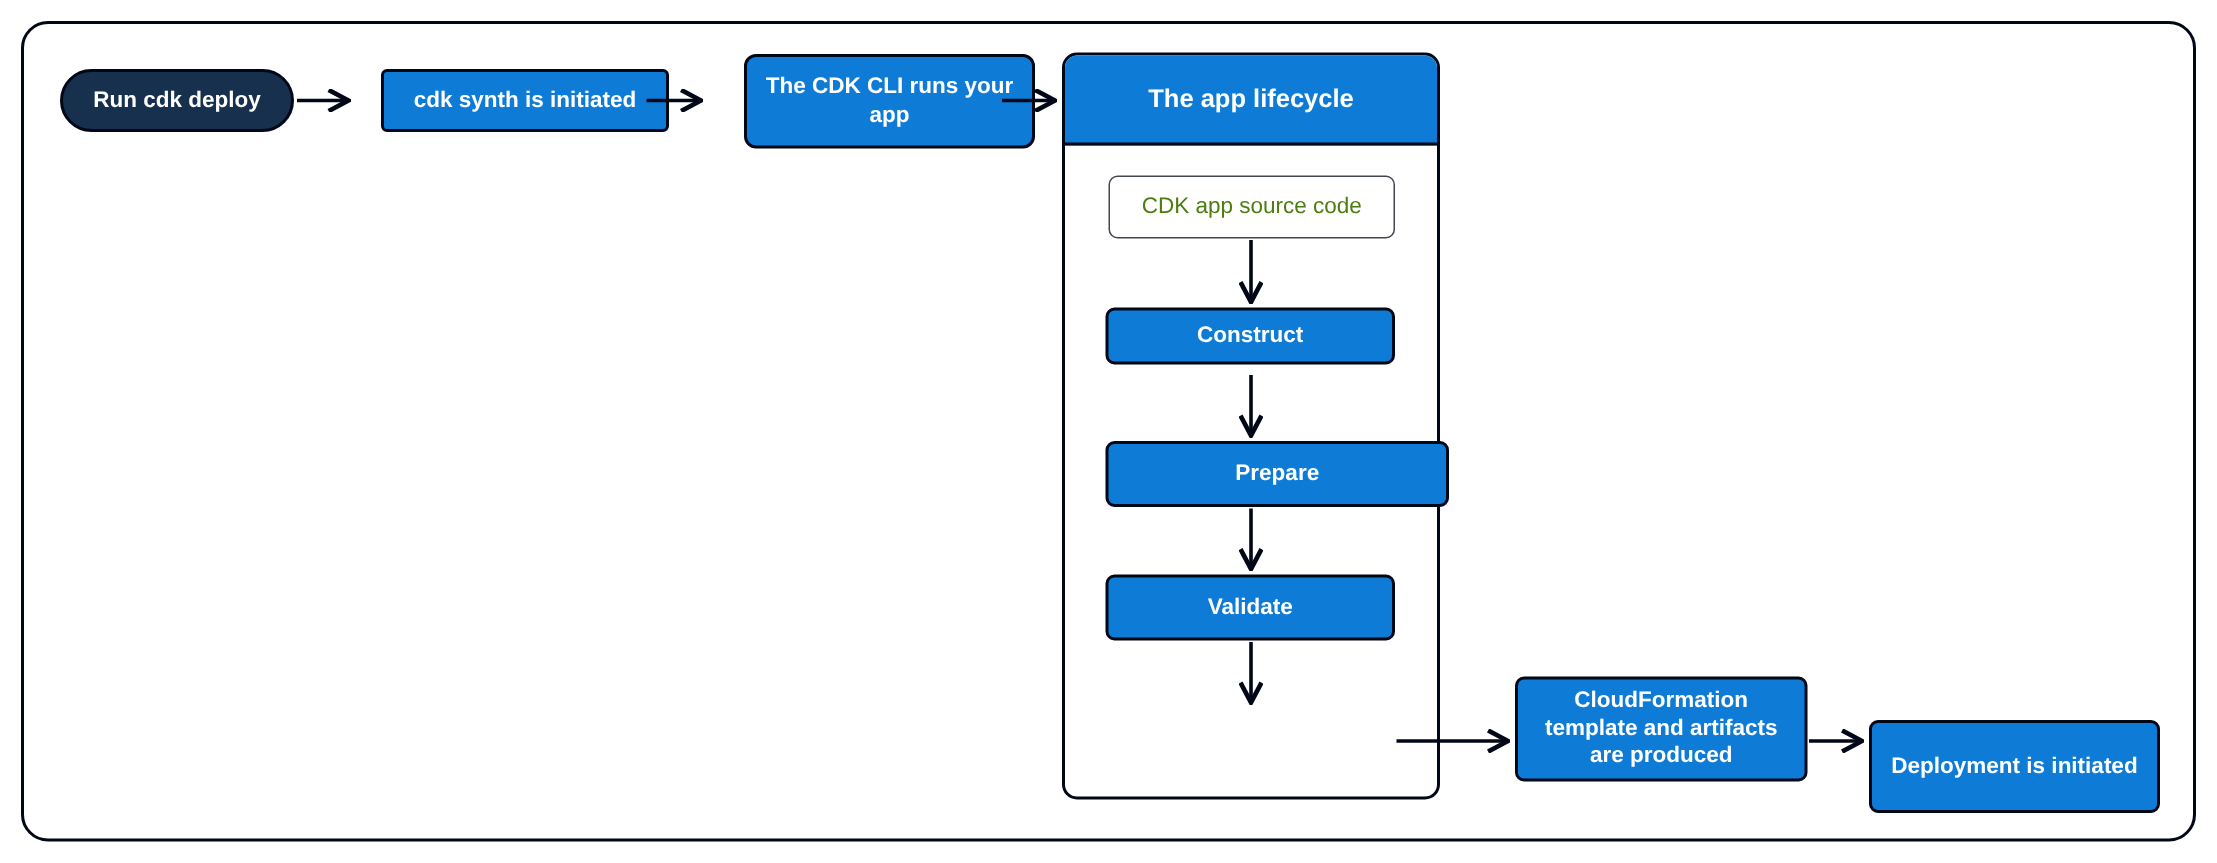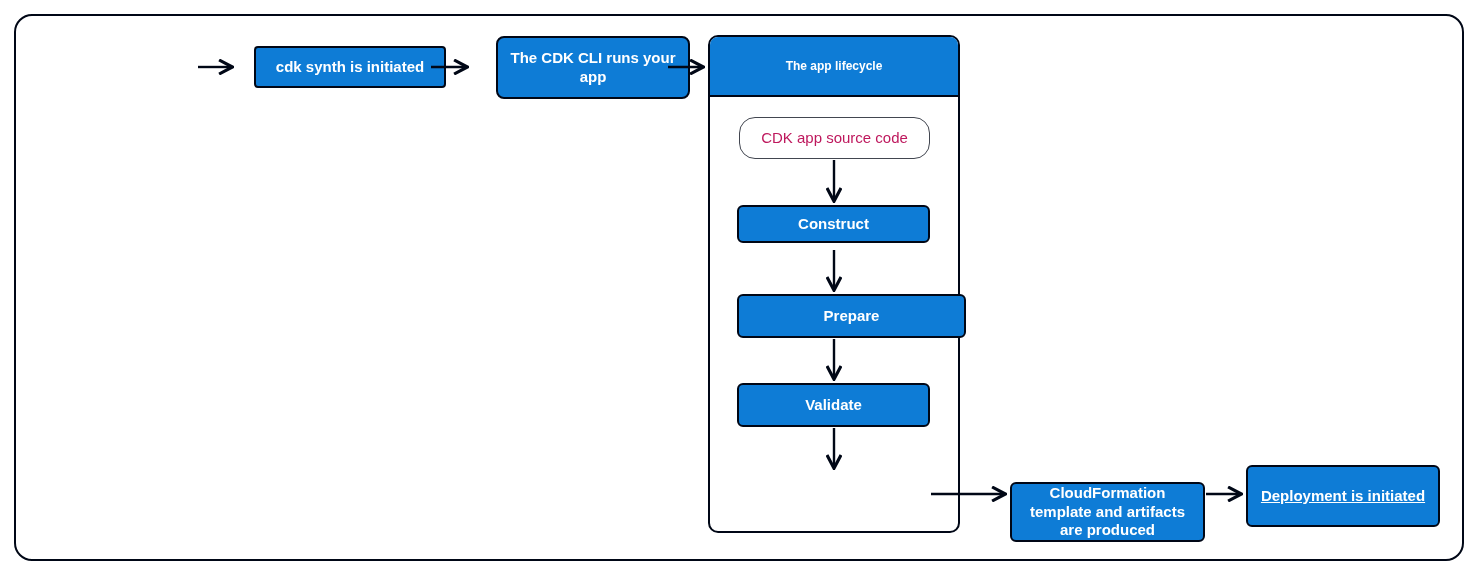--- a/index.html
+++ b/index.html
@@ -42,80 +42,81 @@
     border-radius: 6px;
   }
   .node.pill {
     background: var(--navy);
     border: 2px solid var(--stroke);
     border-radius: 22px;
   }
   .node.plain {
     background: #ffffff;
     border: 1.5px solid #424650;
-    border-radius: 16px;
-    color: #be185d;
+    border-radius: 6px;
+    color: #4d7c0f;
     font-weight: normal;
   }
   .container-box {
     position: absolute;
     left: 708px; top: 35px;
     width: 252px; height: 498px;
     border: 2px solid var(--stroke);
     border-radius: 10px;
     background: #ffffff;
     overflow: hidden;
   }
   .container-header {
     width: 100%;
     height: 60px;
     background: var(--blue);
     border-bottom: 2px solid var(--stroke);
     display: flex;
     align-items: center;
     justify-content: center;
     color: #ffffff;
-    font-size: 12px;
+    font-size: 17px;
     font-weight: bold;
   }
   svg.arrows {
     position: absolute;
     left: 0; top: 0;
     width: 1478px; height: 575px;
     pointer-events: none;
   }
 </style>
 </head>
 <body>
 
 <div class="canvas">
 
   <div class="frame"></div>
 
+  <div class="node pill" style="left:40px; top:46px; width:156px; height:42px;">Run cdk deploy</div>
 
   <div class="node blue" style="left:237px; top:46px; width:192px; height:42px; border-radius:4px;margin-left:17px;">cdk synth is initiated</div>
 
   <div class="node blue" style="left:496px; top:36px; width:194px; height:63px; border-radius:8px;">The CDK CLI runs your app</div>
 
   <div class="container-box">
     <div class="container-header">The app lifecycle</div>
   </div>
 
   <div class="node plain" style="left:739px; top:117px; width:191px; height:42px;">CDK app source code</div>
 
   <div class="node blue" style="left:737px; top:205px; width:193px; height:38px;">Construct</div>
 
   <div class="node blue" style="left:737px; top:294px; width:229px; height:44px;">Prepare</div>
 
   <div class="node blue" style="left:737px; top:383px; width:193px; height:44px;">Validate</div>
 
 
-  <div class="node blue" style="left:1010px; top:451px; width:195px; height:60px;margin-top:31px;">CloudFormation template and artifacts are produced</div>
+  <div class="node blue" style="left:1010px; top:451px; width:195px; height:70px;">CloudFormation template and artifacts are produced</div>
 
-  <div class="node blue" style="left:1246px; top:465px; width:194px; height:62px;text-decoration:underline;">Deployment is initiated</div>
+  <div class="node blue" style="left:1246px; top:480px; width:194px; height:62px;">Deployment is initiated</div>
 
   <svg class="arrows" viewBox="0 0 1478 575" xmlns="http://www.w3.org/2000/svg">
     <defs>
       <marker id="arrow" viewBox="0 0 10 10" refX="7.5" refY="5" markerWidth="6.5" markerHeight="6.5" orient="auto-start-reverse">
         <path d="M0.5,0.5 L9,5 L0.5,9.5" fill="none" stroke="#000716" stroke-width="2"></path>
       </marker>
     </defs>
     <g stroke="#000716" stroke-width="2.4" fill="none">
       <line x1="198" y1="67" x2="230" y2="67" marker-end="url(#arrow)"></line>
       <line x1="431" y1="67" x2="465" y2="67" marker-end="url(#arrow)"></line>

